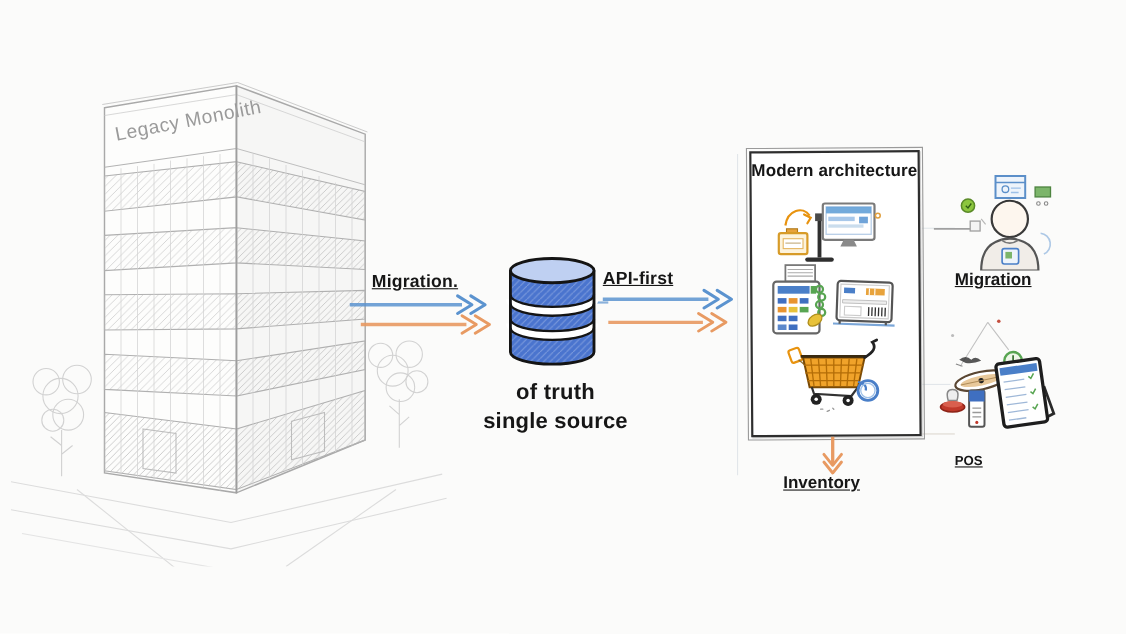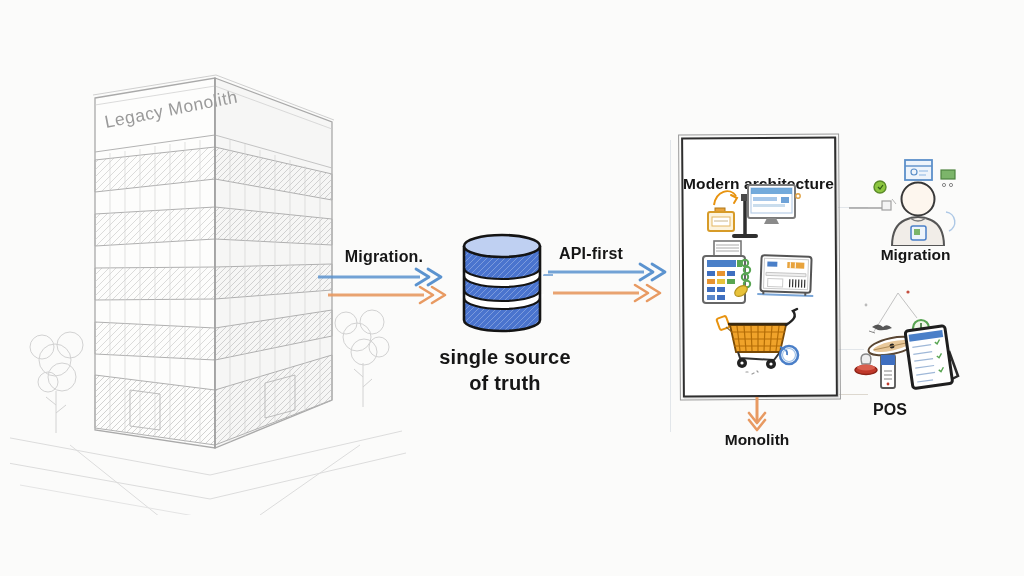--- a/index.html
+++ b/index.html
@@ -5,30 +5,30 @@
   :root{
     --bg:#fbfbfa; --ink:#161616; --sketch:#adadad; --sketch_light:#d5d5d5;
     --arrow_blue:#5b93cf; --arrow_orange:#e89a62; --db_blue:#4a74ce; --db_light:#bfd0f2;
     --cart_orange:#e8930f; --green:#58a552; --ui_blue:#4a7fc8; --monitor_blue:#5b9bd5;
   }
   html,body{margin:0;padding:0;}
   .canvas{position:relative;width:1024px;height:576px;background:var(--bg);overflow:hidden;
           font-family:"Liberation Sans",sans-serif;color:var(--ink);}
   .abs{position:absolute;}
   .lbl{position:absolute;color:var(--ink);white-space:nowrap;}
-  .lbl.c{text-align:center;}
+  .lbl.c{text-align:left;text-decoration:underline;}
   .flow-lbl{font-size:16px;font-weight:700;letter-spacing:.2px;}
   .out-lbl{font-size:15.5px;font-weight:600;}
   .db-caption{left:432px;top:344px;width:146px;text-align:center;font-size:20px;
               font-weight:700;line-height:26px;letter-spacing:.2px;}
   .modern-box{left:682px;top:137px;width:151px;height:256px;background:#ffffff;
               border:2px solid #2e2e2e;outline:1px solid #9a9a9a;outline-offset:2px;
               transform:rotate(-0.4deg);box-shadow:1px 1px 0 #cfcfcf;}
   .modern-title{left:682px;top:147px;width:153px;text-align:center;font-size:15.5px;
-                font-weight:700;letter-spacing:.1px;margin-top:28px;}
+                font-weight:700;letter-spacing:.1px;}
   .guide{position:absolute;background:#e2e6ea;}
   svg{display:block;}
 </style>
 </head>
 <body>
 
 <div class="canvas">
 
   <div class="guide" style="left:670px;top:140px;width:1px;height:292px;"></div>
   <div class="guide" style="left:838px;top:207px;width:30px;height:1px;"></div>
@@ -141,22 +141,22 @@
     <path d="M9 42 A38 11 0 0 0 85 42" fill="none" stroke="#ffffff" stroke-width="8"></path>
     <path d="M9 64 A38 11 0 0 0 85 64" fill="none" stroke="#ffffff" stroke-width="8"></path>
     <path d="M9 38 A38 11 0 0 0 85 38" fill="none" stroke="#141414" stroke-width="2.2"></path>
     <path d="M9 46 A38 11 0 0 0 85 46" fill="none" stroke="#141414" stroke-width="2.2"></path>
     <path d="M9 60 A38 11 0 0 0 85 60" fill="none" stroke="#141414" stroke-width="2.2"></path>
     <path d="M9 68 A38 11 0 0 0 85 68" fill="none" stroke="#141414" stroke-width="2.2"></path>
     <path d="M9 16 L9 90 A38 11 0 0 0 85 90 L85 16" fill="none" stroke="#141414" stroke-width="2.6"></path>
     <ellipse cx="47" cy="16" rx="38" ry="11" style="fill:var(--db_light)" stroke="#141414" stroke-width="2.6"></ellipse>
   </svg>
   <div class="lbl db-caption">
+    <div>of truth</div>
     <div>single source</div>
-    <div>of truth</div>
   </div>
 
   <div class="lbl c flow-lbl" style="left:548px;top:245px;width:86px;">API-first</div>
   <svg class="abs" style="left:546px;top:261px;" width="126" height="22" viewBox="0 0 126 22">
     <line x1="2" y1="11" x2="98" y2="11" style="stroke:var(--arrow_blue)" stroke-width="3.2" opacity="0.85"></line>
     <path d="M94 3 L107 11 L94 19 M106 3 L119 11 L106 19" fill="none" style="stroke:var(--arrow_blue)" stroke-width="2.8" stroke-linecap="round" stroke-linejoin="round"></path>
   </svg>
   <svg class="abs" style="left:551px;top:283px;" width="116" height="20" viewBox="0 0 116 20">
     <line x1="2" y1="10" x2="88" y2="10" style="stroke:var(--arrow_orange)" stroke-width="3" opacity="0.9"></line>
     <path d="M84 2 L97 10 L84 18 M96 2 L109 10 L96 18" fill="none" style="stroke:var(--arrow_orange)" stroke-width="2.6" stroke-linecap="round" stroke-linejoin="round"></path>
@@ -282,21 +282,21 @@
           <line x1="68" y1="235" x2="70" y2="234"></line>
           <line x1="73" y1="232" x2="74" y2="233"></line>
       </g>
     </g>
   </svg>
 
   <svg class="abs" style="left:746px;top:396px;" width="22" height="38" viewBox="0 0 22 38">
     <line x1="11" y1="1" x2="11" y2="26" style="stroke:var(--arrow_orange)" stroke-width="3"></line>
     <path d="M3 17 L11 27 L19 17 M3 24 L11 34 L19 24" fill="none" style="stroke:var(--arrow_orange)" stroke-width="2.6" stroke-linecap="round" stroke-linejoin="round"></path>
   </svg>
-  <div class="lbl c out-lbl" style="left:712px;top:431px;width:90px;">Monolith</div>
+  <div class="lbl c out-lbl" style="left:712px;top:431px;width:90px;">Inventory</div>
 
   <svg class="abs" style="left:848px;top:142px;" width="112" height="104" viewBox="0 0 112 104">
     <g>
       <rect x="57" y="18" width="27" height="20" fill="#eef4fb" stroke="#5b8fc9" stroke-width="1.8"></rect>
       <line x1="57" y1="24" x2="84" y2="24" stroke="#5b8fc9" stroke-width="1.4"></line>
       <circle cx="66" cy="30" r="3" fill="none" stroke="#5b8fc9" stroke-width="1.2"></circle>
       <line x1="71" y1="29" x2="80" y2="29" stroke="#9dc0e8" stroke-width="1.2"></line>
       <line x1="71" y1="33" x2="78" y2="33" stroke="#9dc0e8" stroke-width="1.2"></line>
     </g>
     <g>
@@ -372,15 +372,15 @@
             <line x1="69" y1="97" x2="85" y2="97"></line>
         </g>
         <g stroke="#58a552" stroke-width="1.4" fill="none">
           <path d="M92 60 L94 62 L97 58"></path>
             <path d="M92 74 L94 76 L97 72"></path>
             <path d="M92 88 L94 90 L97 86"></path>
         </g>
       </g>
     </g>
   </svg>
-  <div class="lbl c out-lbl" style="left:868px;top:401px;width:44px;font-size:16px;">POS</div>
+  <div class="lbl c out-lbl" style="left:868px;top:412px;width:44px;font-size:12px;">POS</div>
 
 </div>
 
 </body></html>

